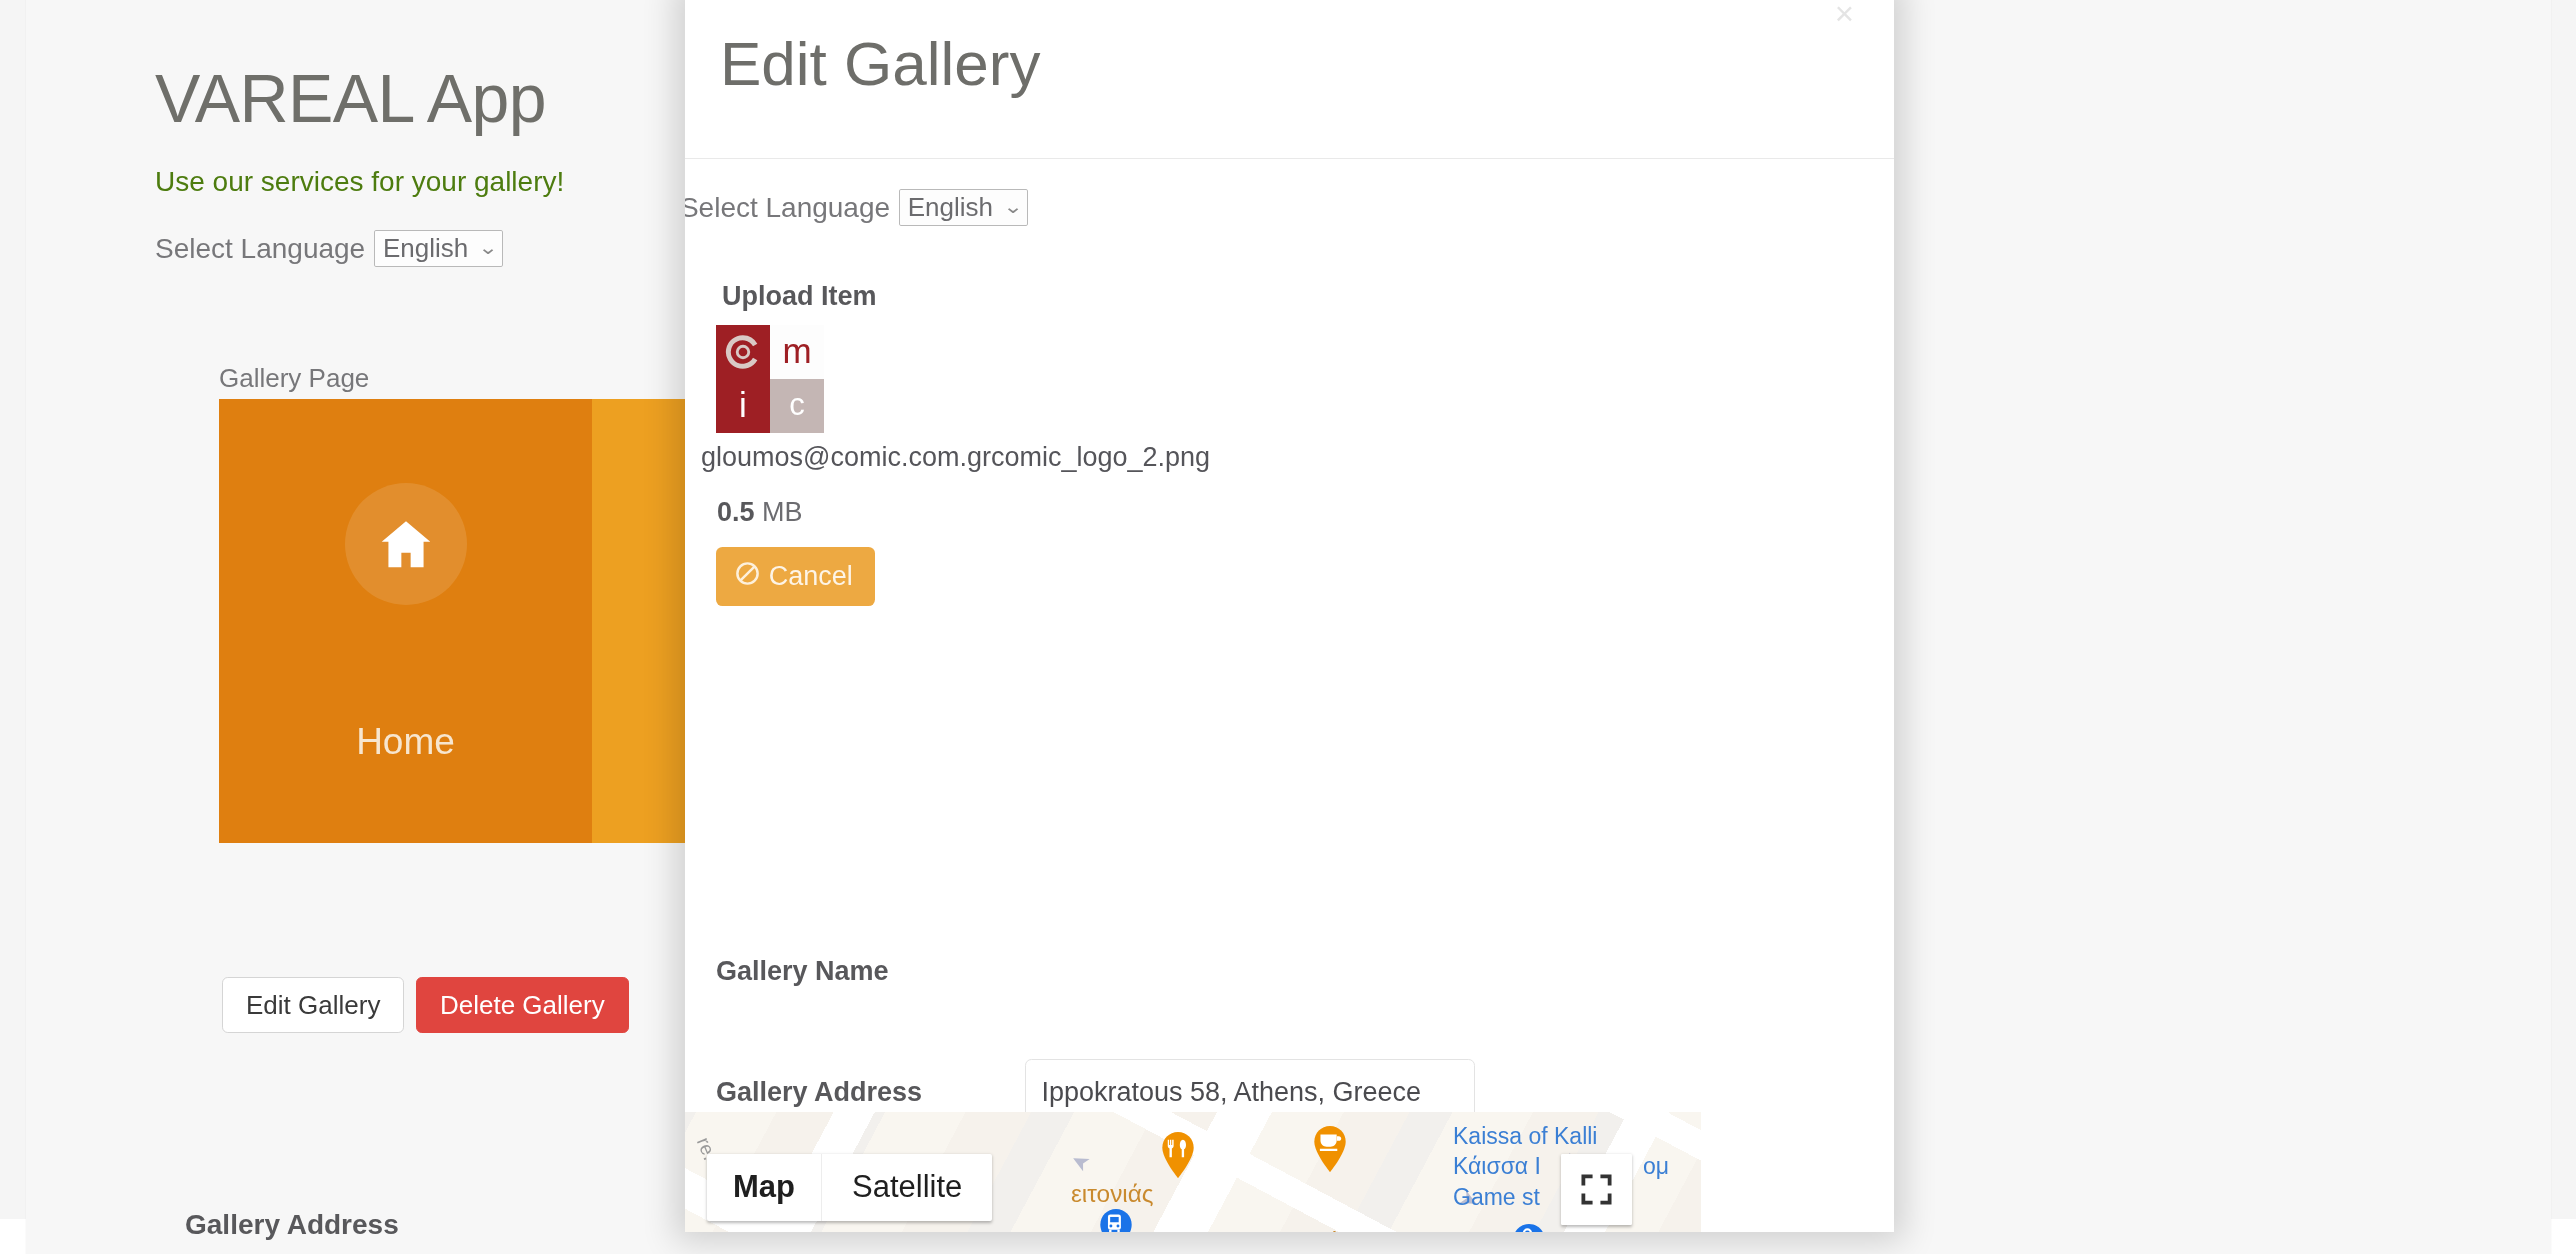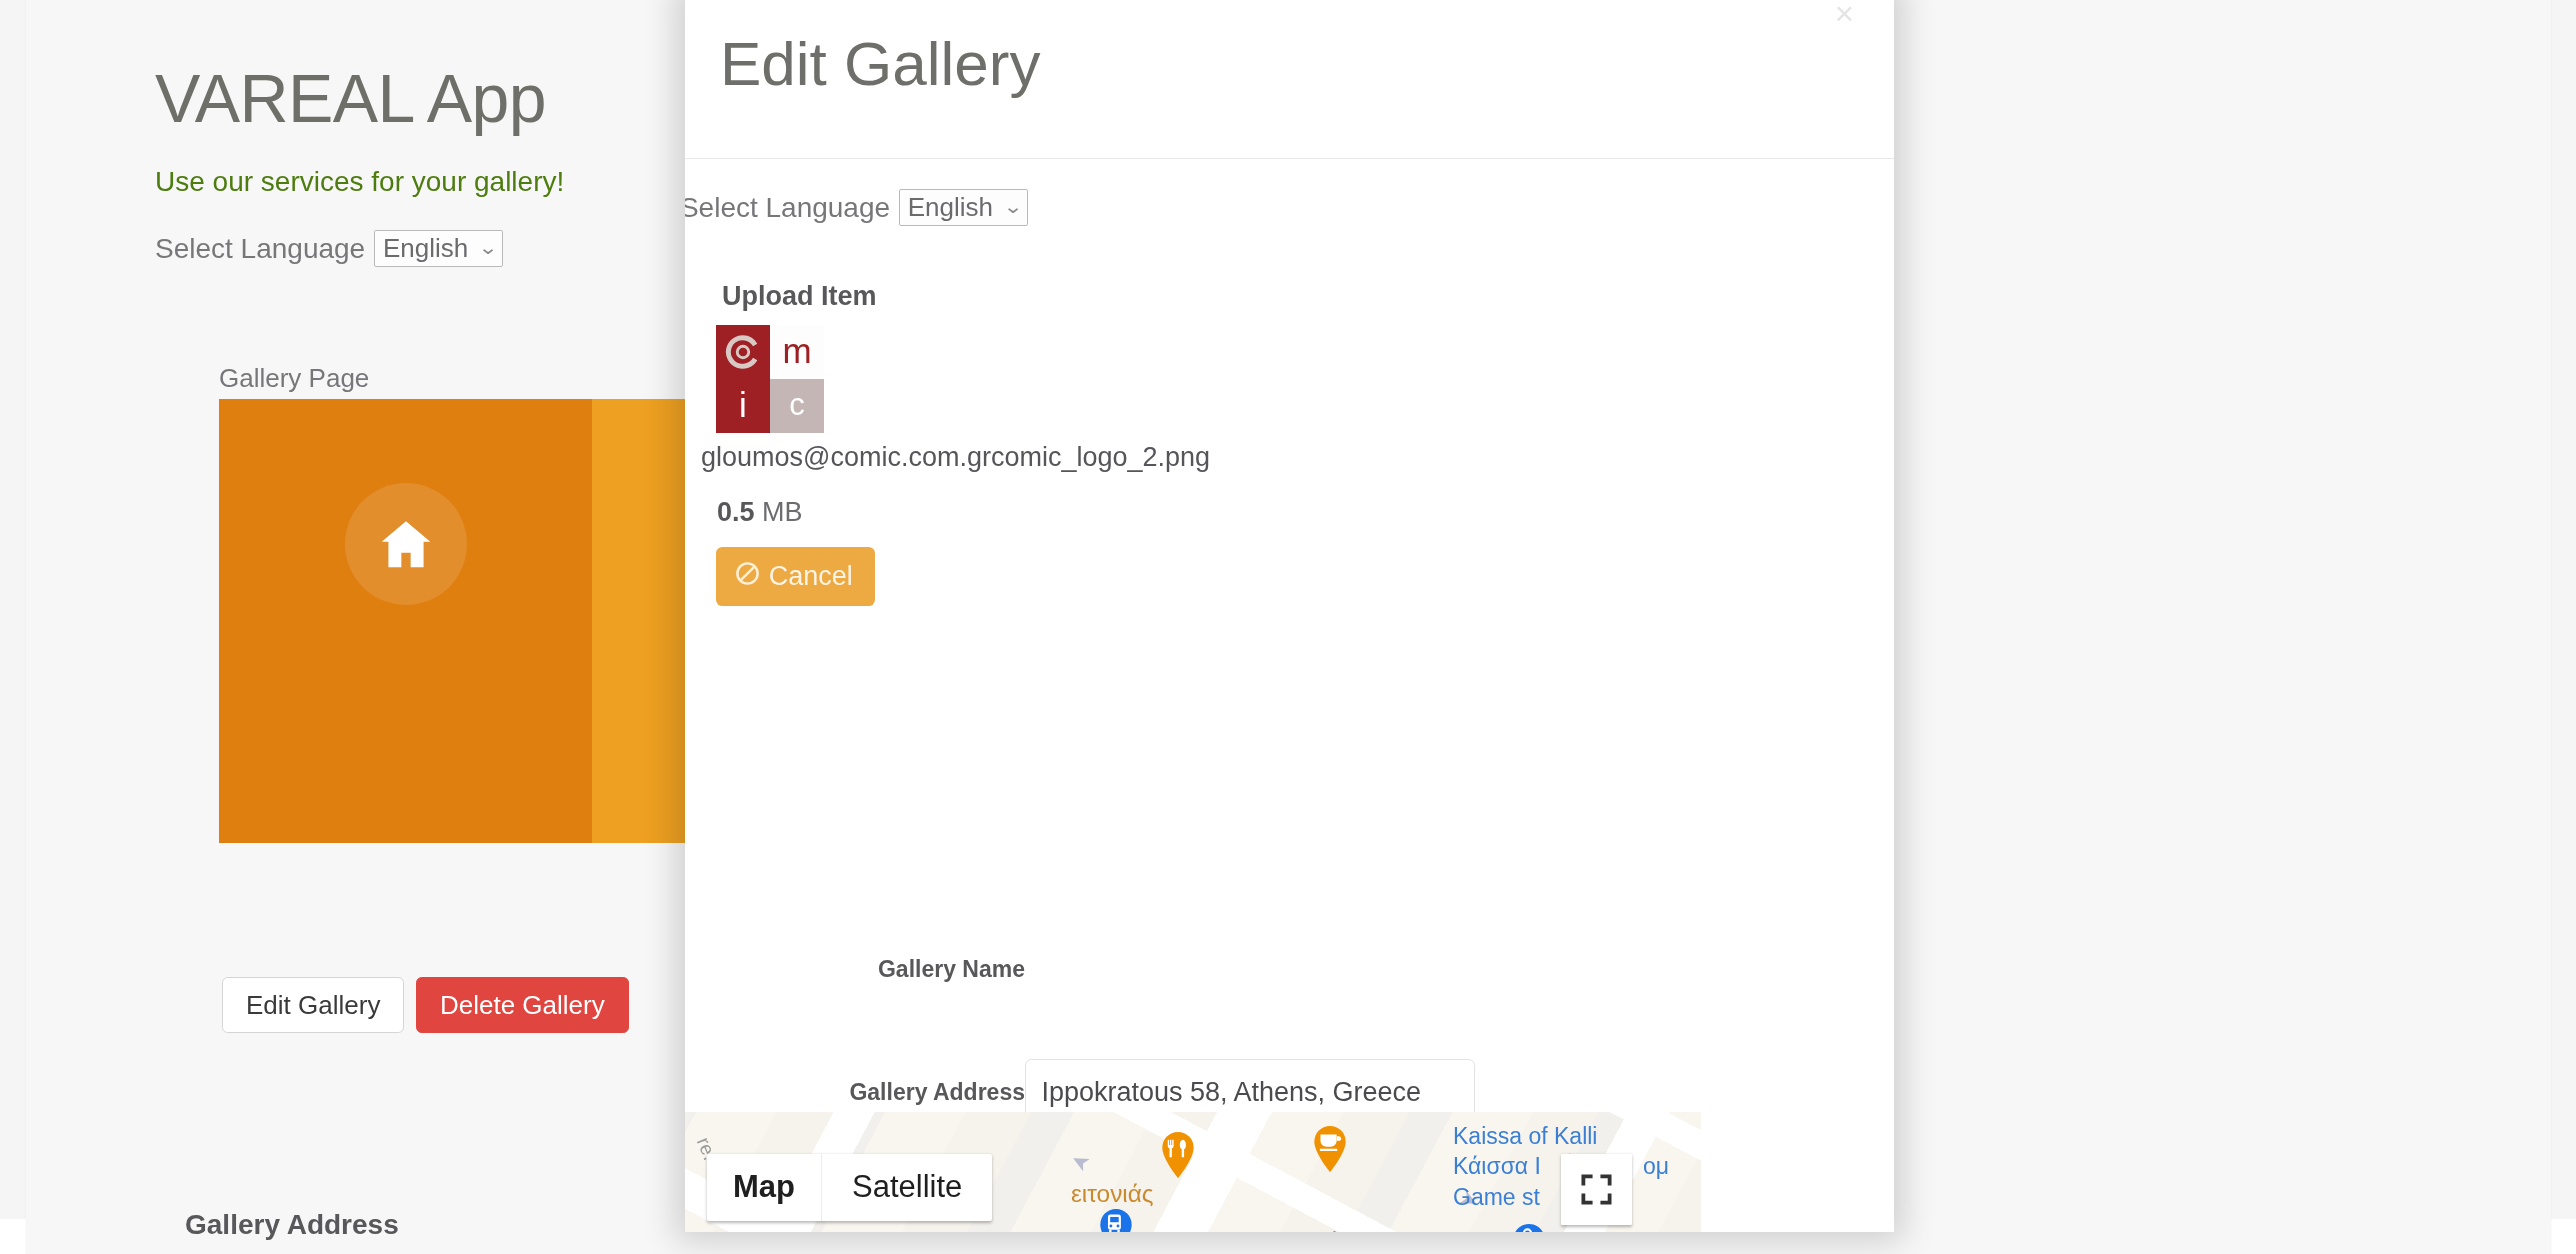--- a/index.html
+++ b/index.html
@@ -305,24 +305,23 @@
 
   .frow {
     position: absolute;
     left: 31px;
     display: flex;
     align-items: center;
     white-space: nowrap;
   }
   .frow .flabel {
     width: 309px;
-    font-size: 23px;
+    font-size: 27px;
     font-weight: bold;
     color: #58585b;
-    text-align: right;
   }
   .frow .finput {
     width: 450px;
     height: 67px;
     border: 1.3px solid #e3e3e3;
     border-radius: 6.4px;
     background: #ffffff;
     display: flex;
     align-items: center;
     padding: 0 15.4px;
@@ -447,20 +446,21 @@
     <div class="gallery-page-label">Gallery Page</div>
 
     <div class="cards">
 
       <div class="card c0">
         <span class="circ">
           <svg viewBox="0 0 24 24" fill="#ffffff">
               <path d="M12 3.2 2.6 11.1h2.6V21h5.0v-5.6h3.6V21h5.0v-9.9h2.6L12 3.2z"></path>
             </svg>
         </span>
+        <span class="clabel">Home</span>
       </div>
 
       <div class="card c1">
         <span class="circ" style="opacity:.22">
           <svg viewBox="0 0 24 24" fill="#ffffff">
               <rect x="3" y="5" width="18" height="14" rx="2"></rect>
             </svg>
         </span>
         <span class="clabel">My</span>
       </div>

